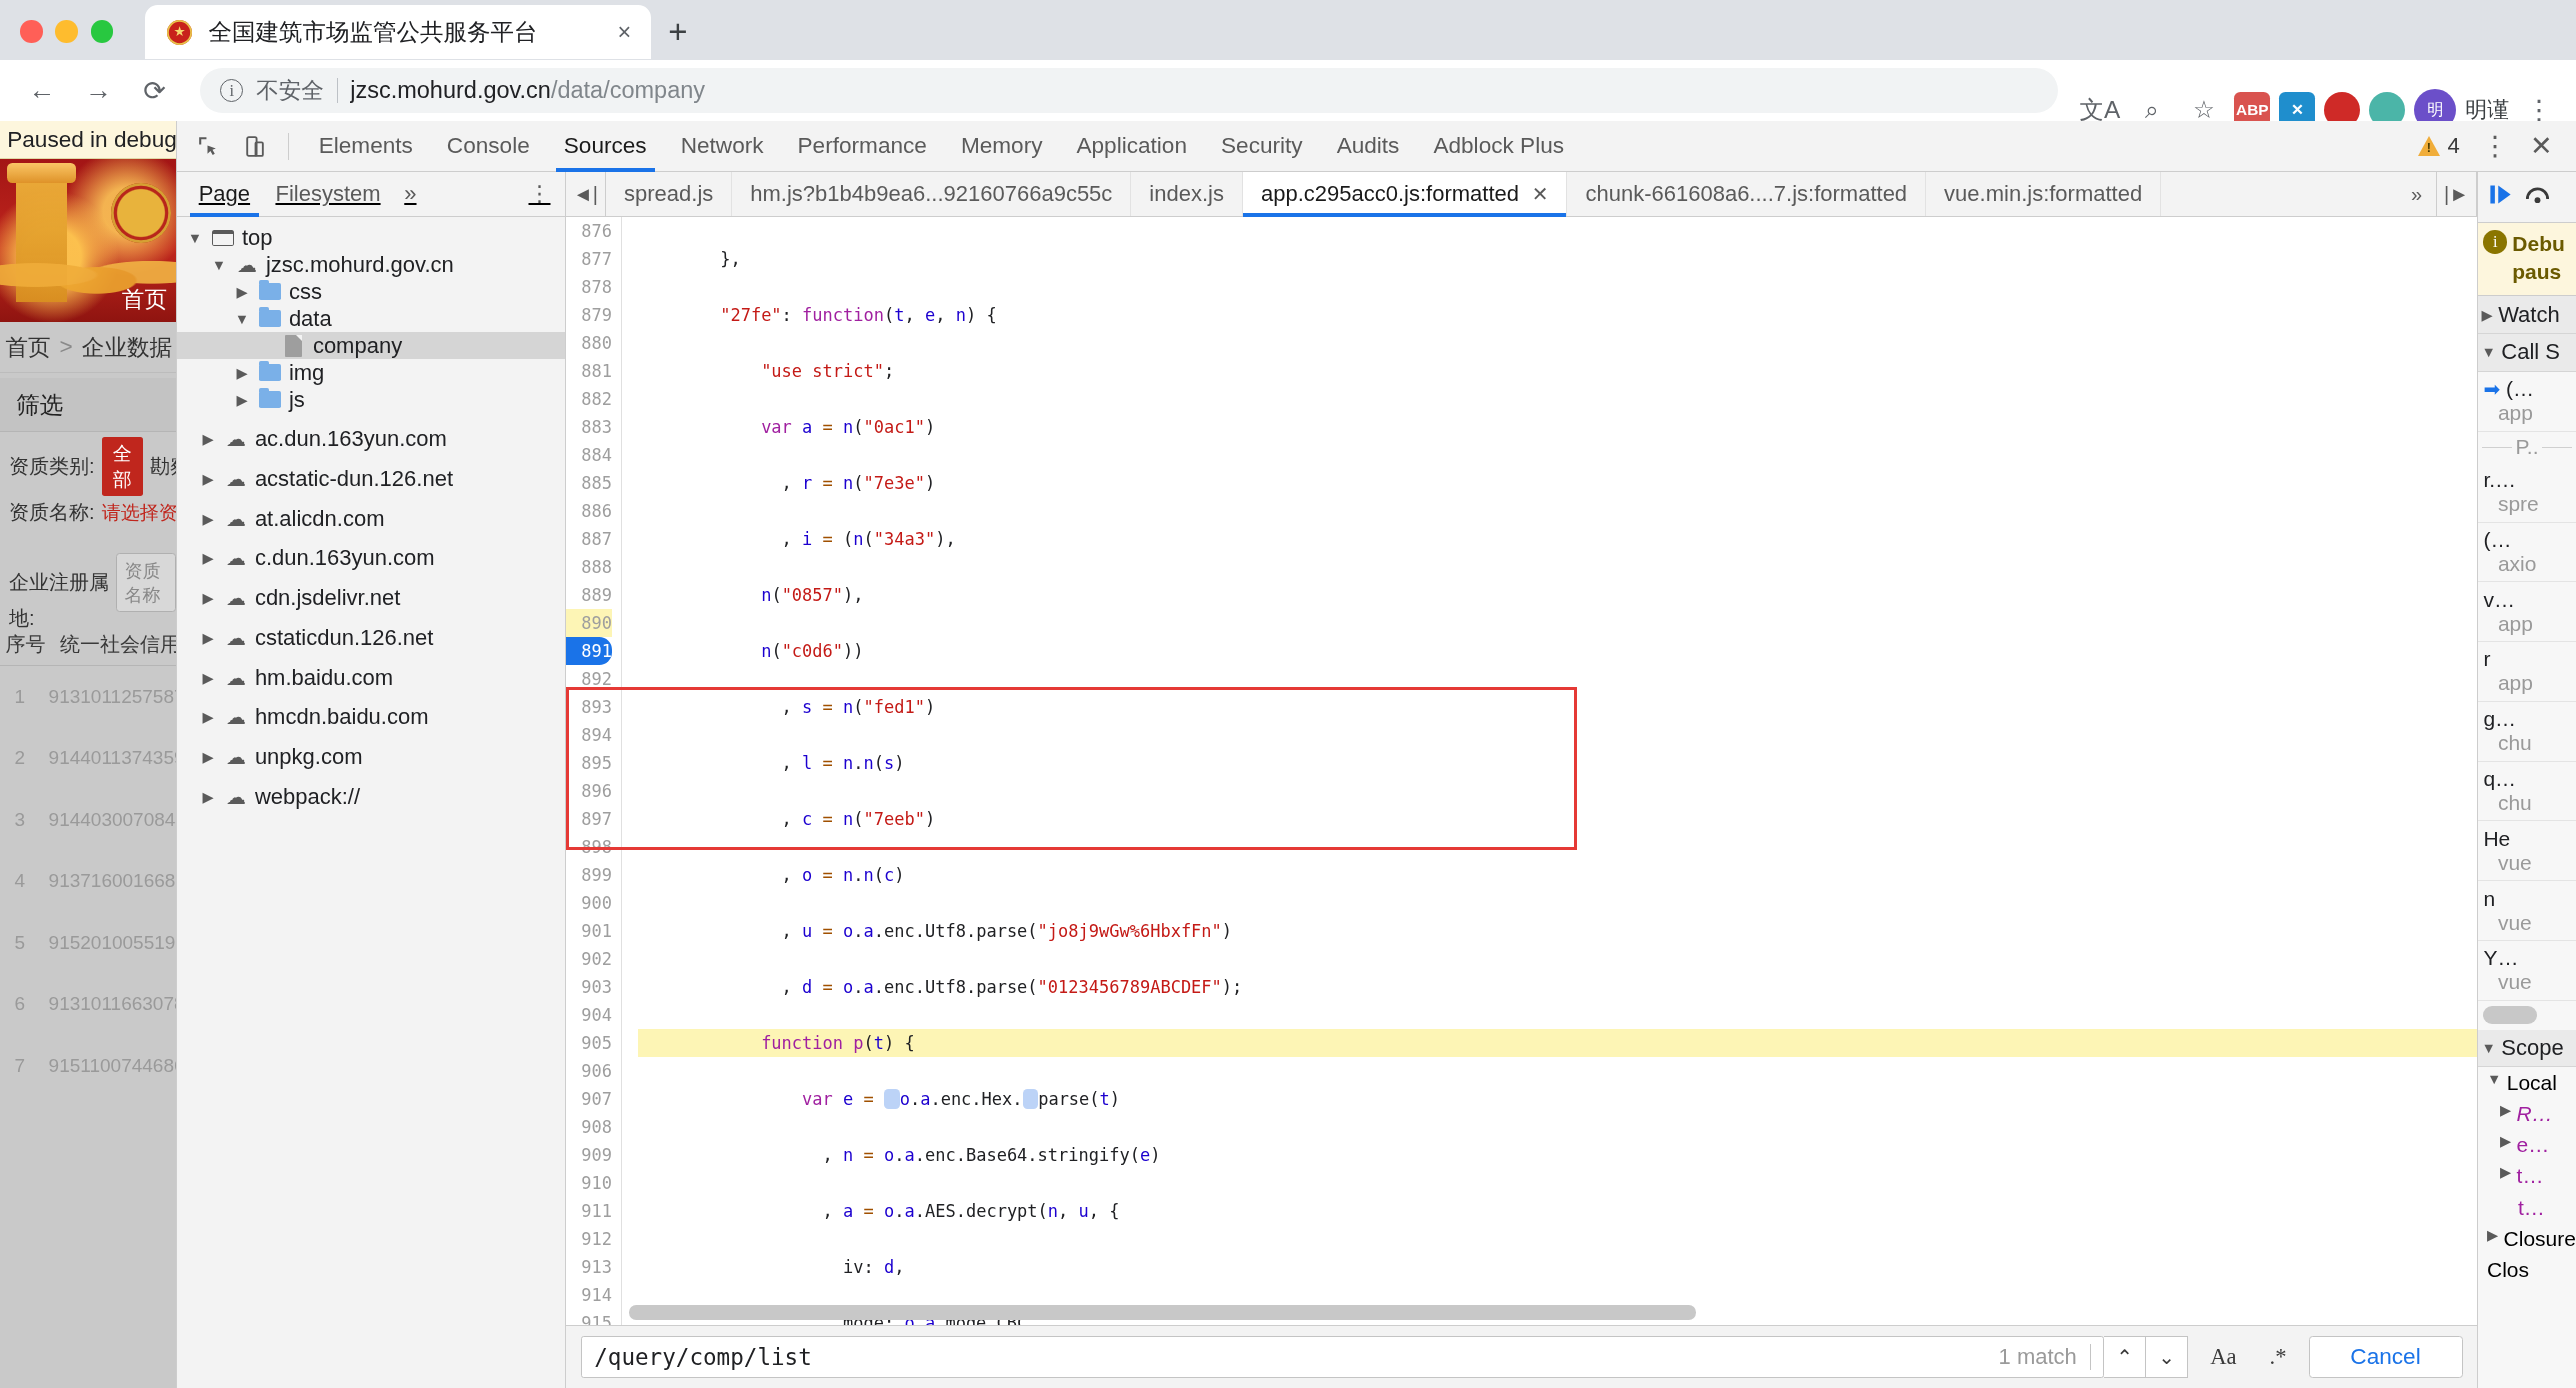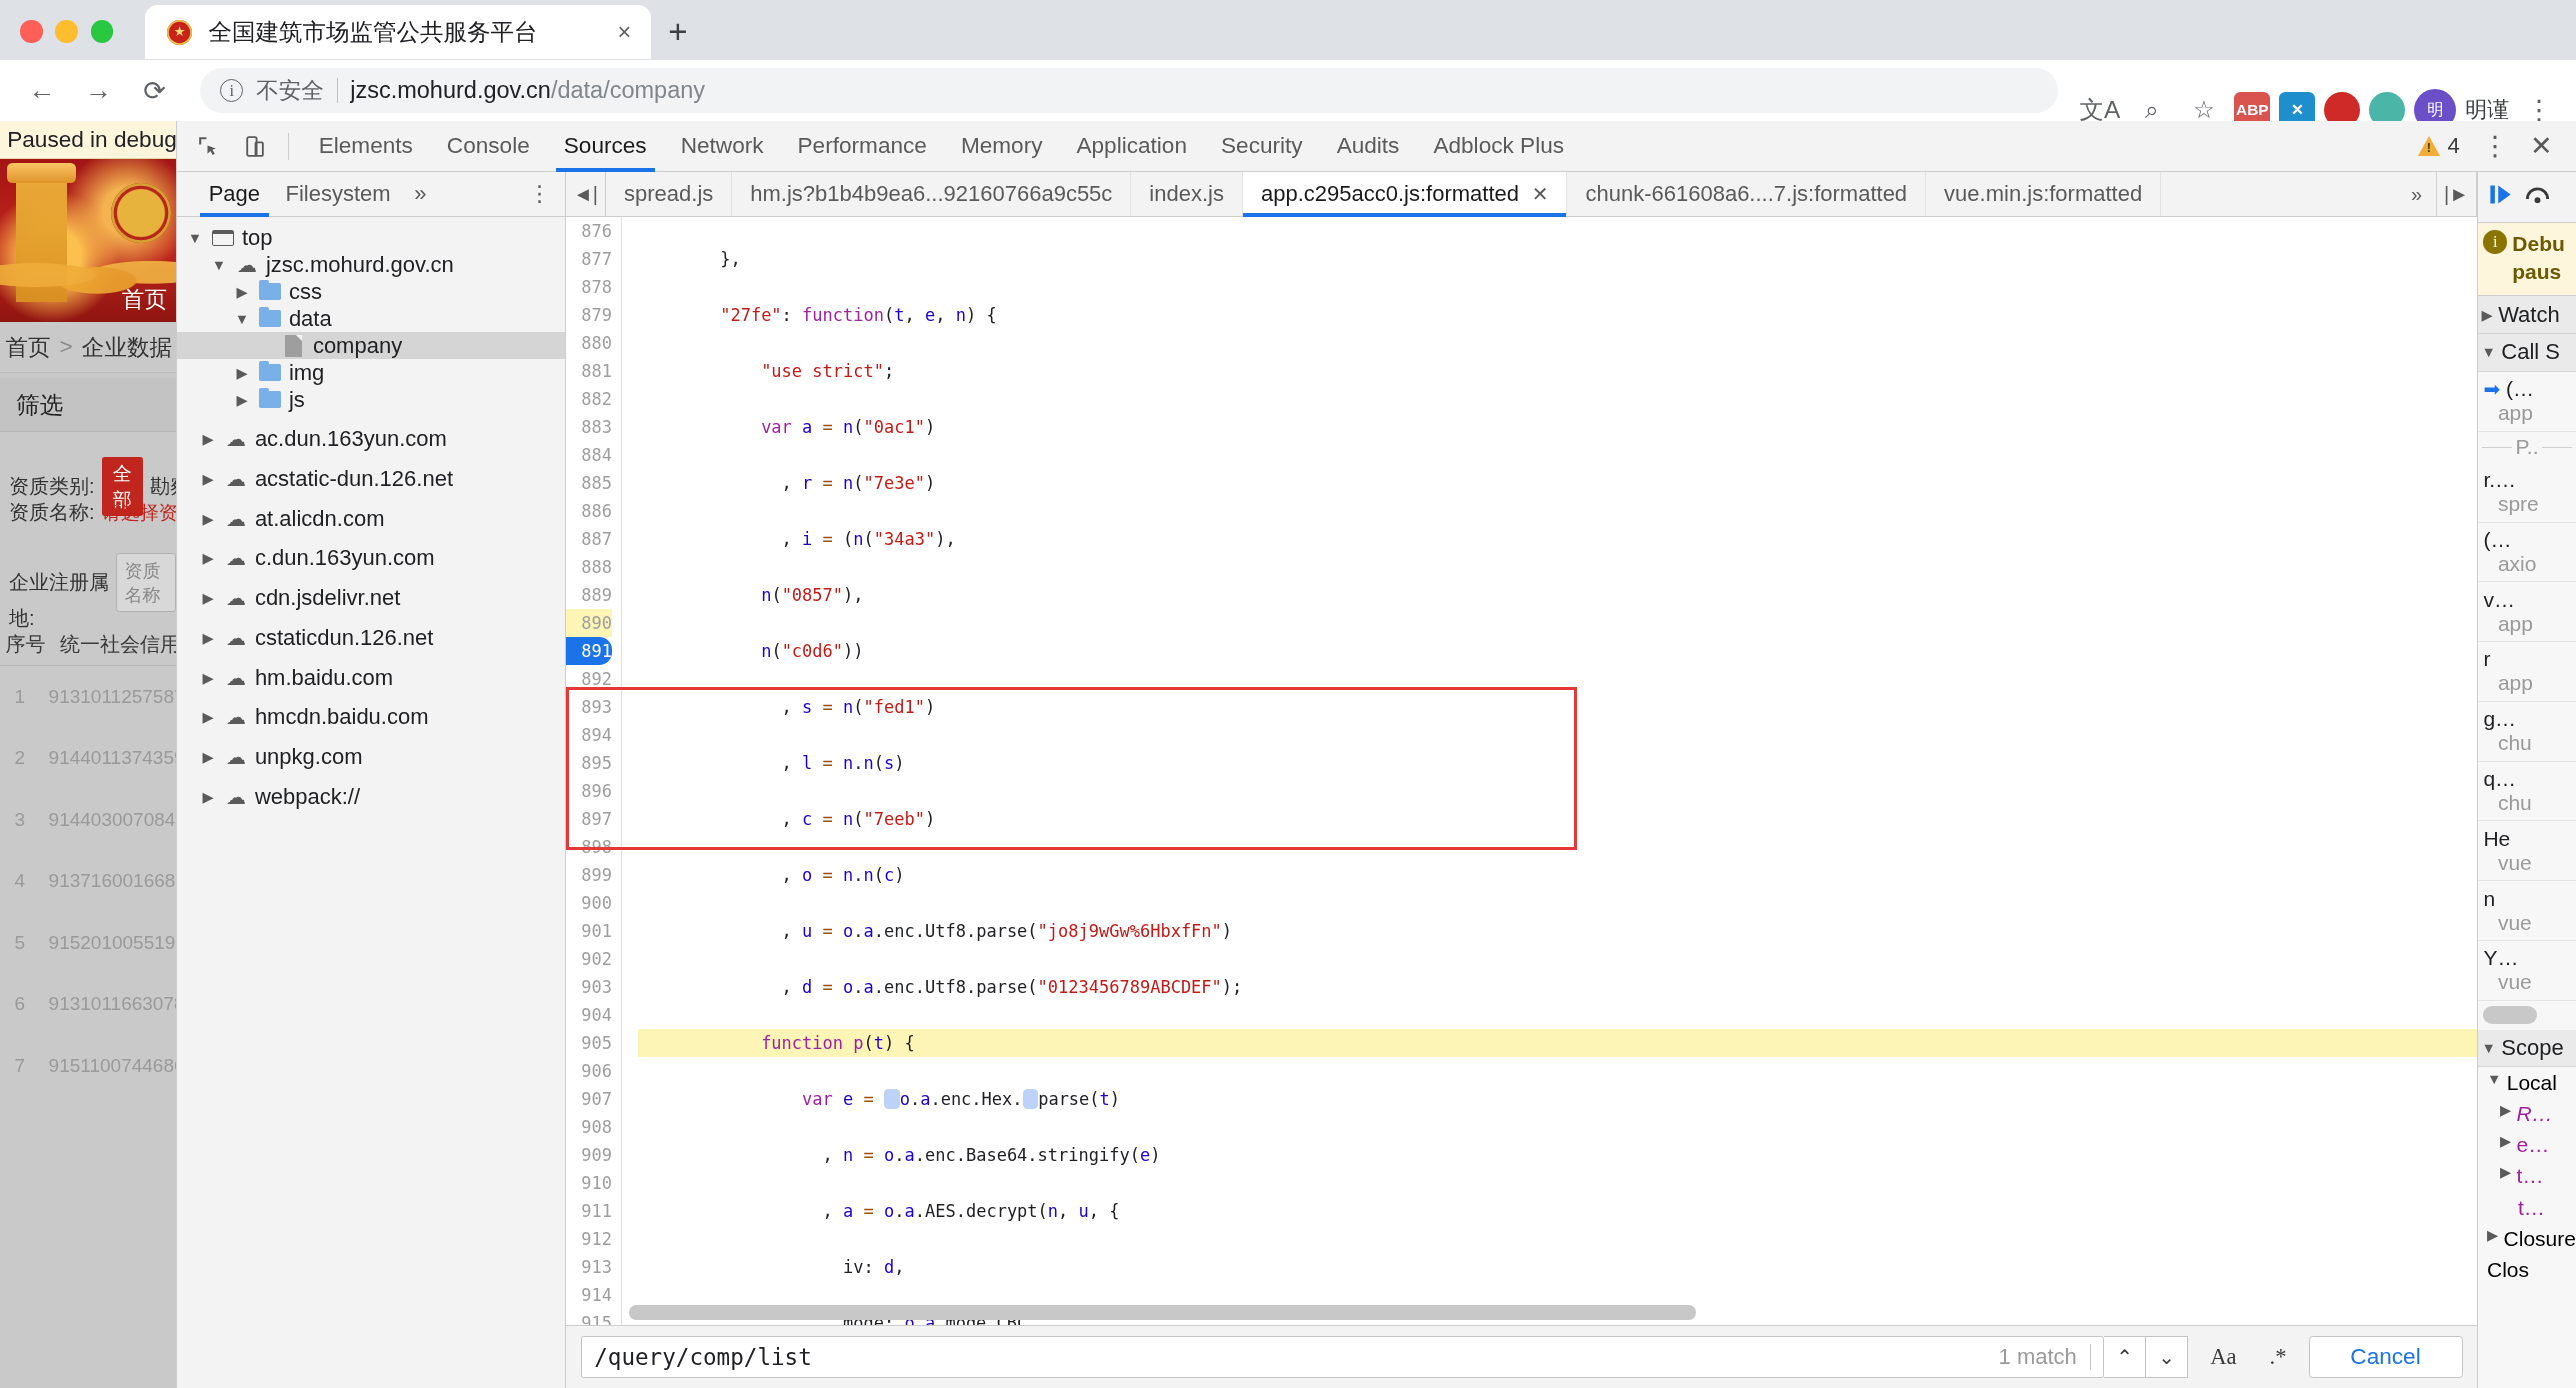--- a/index.html
+++ b/index.html
@@ -134,21 +134,21 @@
               border-bottom:20px solid #f0ad3a; position:relative;}
   .warn-tri::after{content:"!";position:absolute;left:-2.7px;top:5.4px;font-size:12.7px;color:#4a3a00;font-weight:bold;}
   .dt-close { font-size:27px; color:#5a5a5a; padding:0 9px; }
 
   .dt-body { flex:1; display:flex; min-height:0; }
 
   
   .navigator { width:389px; flex:0 0 389px; background:#f3f3f3; border-right:0.9px solid #cdcdcd;
                display:flex; flex-direction:column; }
   .nav-tabs { height:45px; display:flex; align-items:center; border-bottom:0.9px solid #cdcdcd;
-              padding-left:19px; gap:0; flex:0 0 45px;}
+              padding-left:9px; gap:0; flex:0 0 45px;text-decoration:underline;}
   .nav-tab { padding:0 12.7px; height:45px; display:flex; align-items:center; font-size:22px;
              color:#5a5a5a; position:relative;}
   .nav-tab.active { color:#1a1a1a; }
   .nav-tab.active::after{content:"";position:absolute;left:3.6px;right:3.6px;bottom:0;height:3.6px;background:#1a73e8;}
   .nav-more { padding:0 11px; color:#5a5a5a; font-size:22px; }
   .nav-kebab { margin-left:auto; padding:0 14.5px; color:#5a5a5a; font-size:22px; line-height:.6;}
   .tree { flex:1; overflow:hidden; padding-top:7.2px; font-size:22px; color:#202124; }
   .tnode { height:27px; display:flex; align-items:center; gap:7.2px; white-space:nowrap; }
   .tnode.sel { background:#d5d5d5; }
   .tw { width:18px; flex:0 0 18px; color:#5a5a5a; font-size:14.5px; text-align:center; }
@@ -291,21 +291,21 @@
       <div class="seal"></div>
       <div class="homelink">首页</div>
     </div>
     <div class="crumb">
       <span>首页</span>
       <span class="sep">&gt;</span>
       <span>企业数据</span>
     </div>
     <div class="filter-hd">筛选</div>
 
-    <div class="frow" style="top:336px;">
+    <div class="frow" style="top:316px;">
       <span class="lbl">资质类别:</span>
       <span class="redbtn">全部</span>
       <span class="lbl">勘察1</span>
     </div>
     <div class="frow" style="top:378px;">
       <span class="lbl">资质名称:</span>
       <span class="redtext">请选择资质包含</span>
     </div>
     <div class="frow" style="top:432px;">
       <span class="lbl">企业注册属</span>

